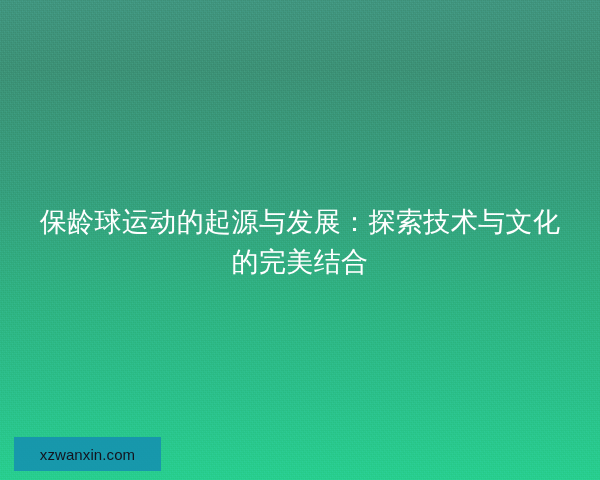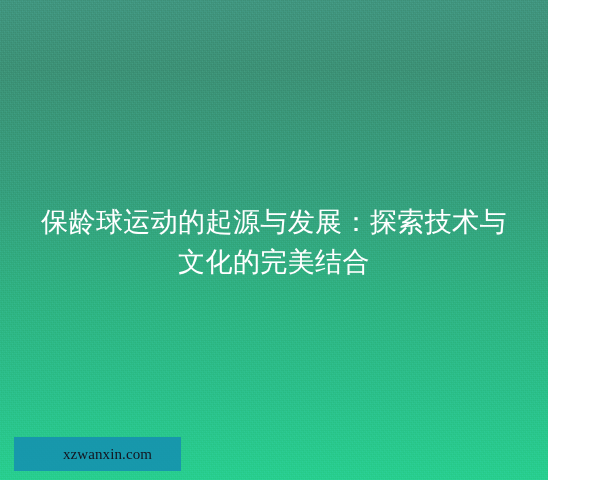--- a/index.html
+++ b/index.html
@@ -3,24 +3,24 @@
 <meta charset="utf-8">
 <style>
   html, body {
     margin: 0;
     padding: 0;
     background: #ffffff;
   }
 
   #poster {
     position: relative;
-    width: 548px;
+    width: 600px;
     height: 480px;
     overflow: hidden;
-    font-family: Liberation Serif, serif;
+    font-family: Liberation Sans, sans-serif;
     
     background-image: linear-gradient(
       to bottom,
       #419680 0%,
       #3d9277 14%,
       #36a07e 40%,
       #2fb383 62%,
       #2bc08b 82%,
       #28cf90 100%
     );
@@ -73,21 +73,20 @@
   #watermark {
     position: absolute;
     left: 14px;
     top: 437px;
     width: 147px;
     height: 34px;
     background: rgba(20, 140, 178, 0.82);
     display: flex;
     align-items: center;
     justify-content: center;
-    padding-left: 20px;
   }
 
   #watermark-text {
     color: #14141e;
     font-size: 15px;
     line-height: 1;
     letter-spacing: 0.1px;
     white-space: nowrap;
   }
 </style>

